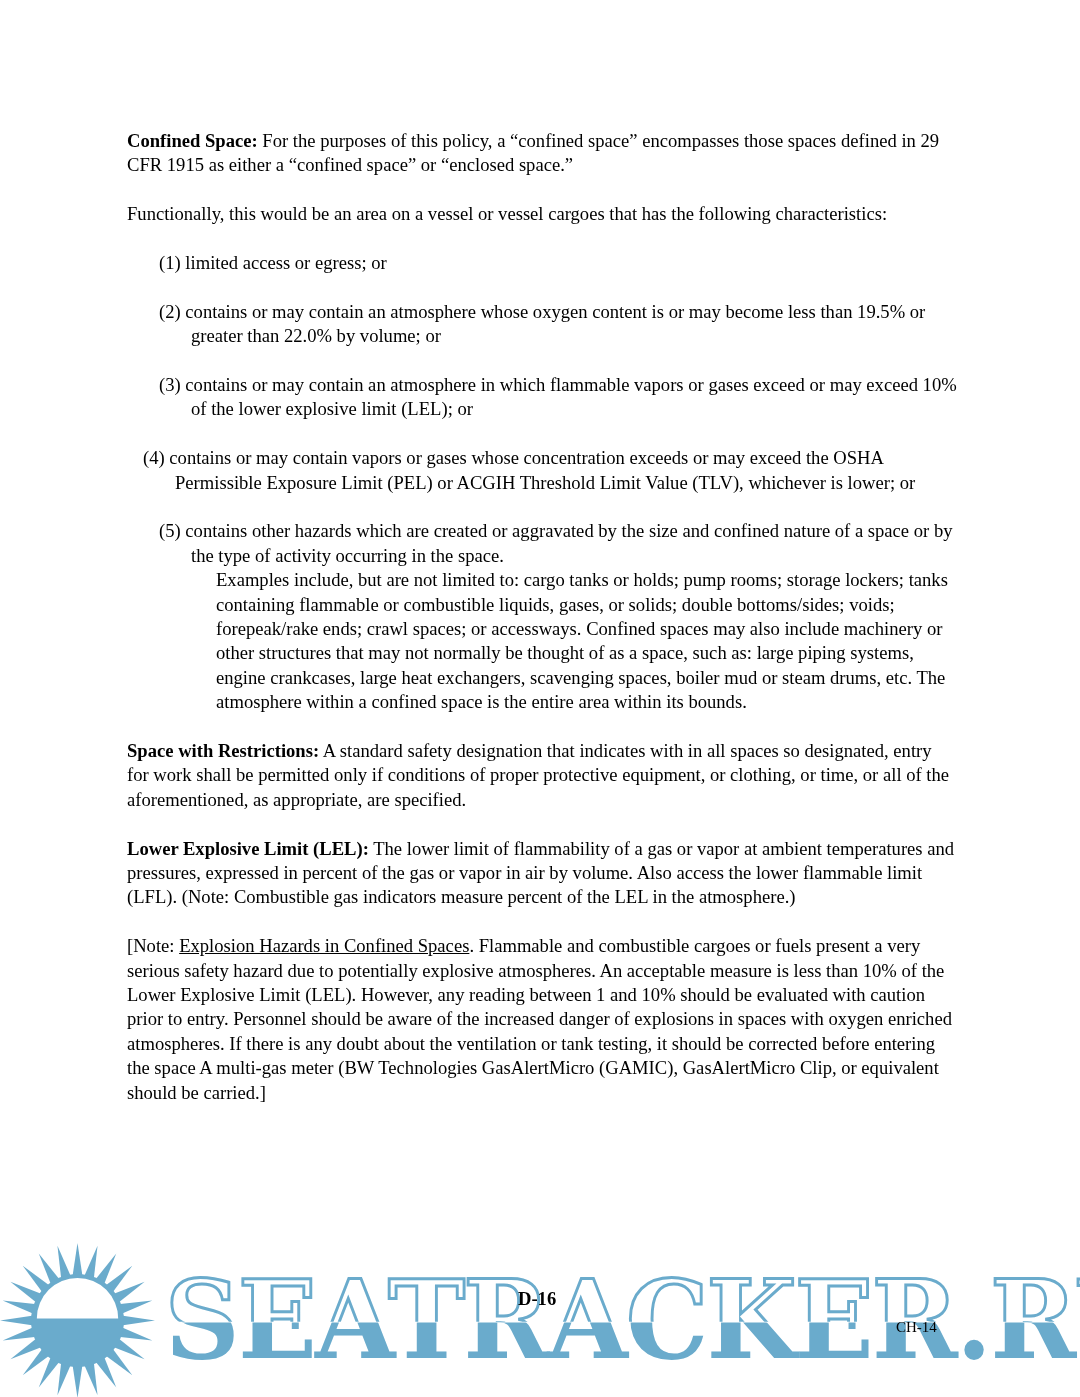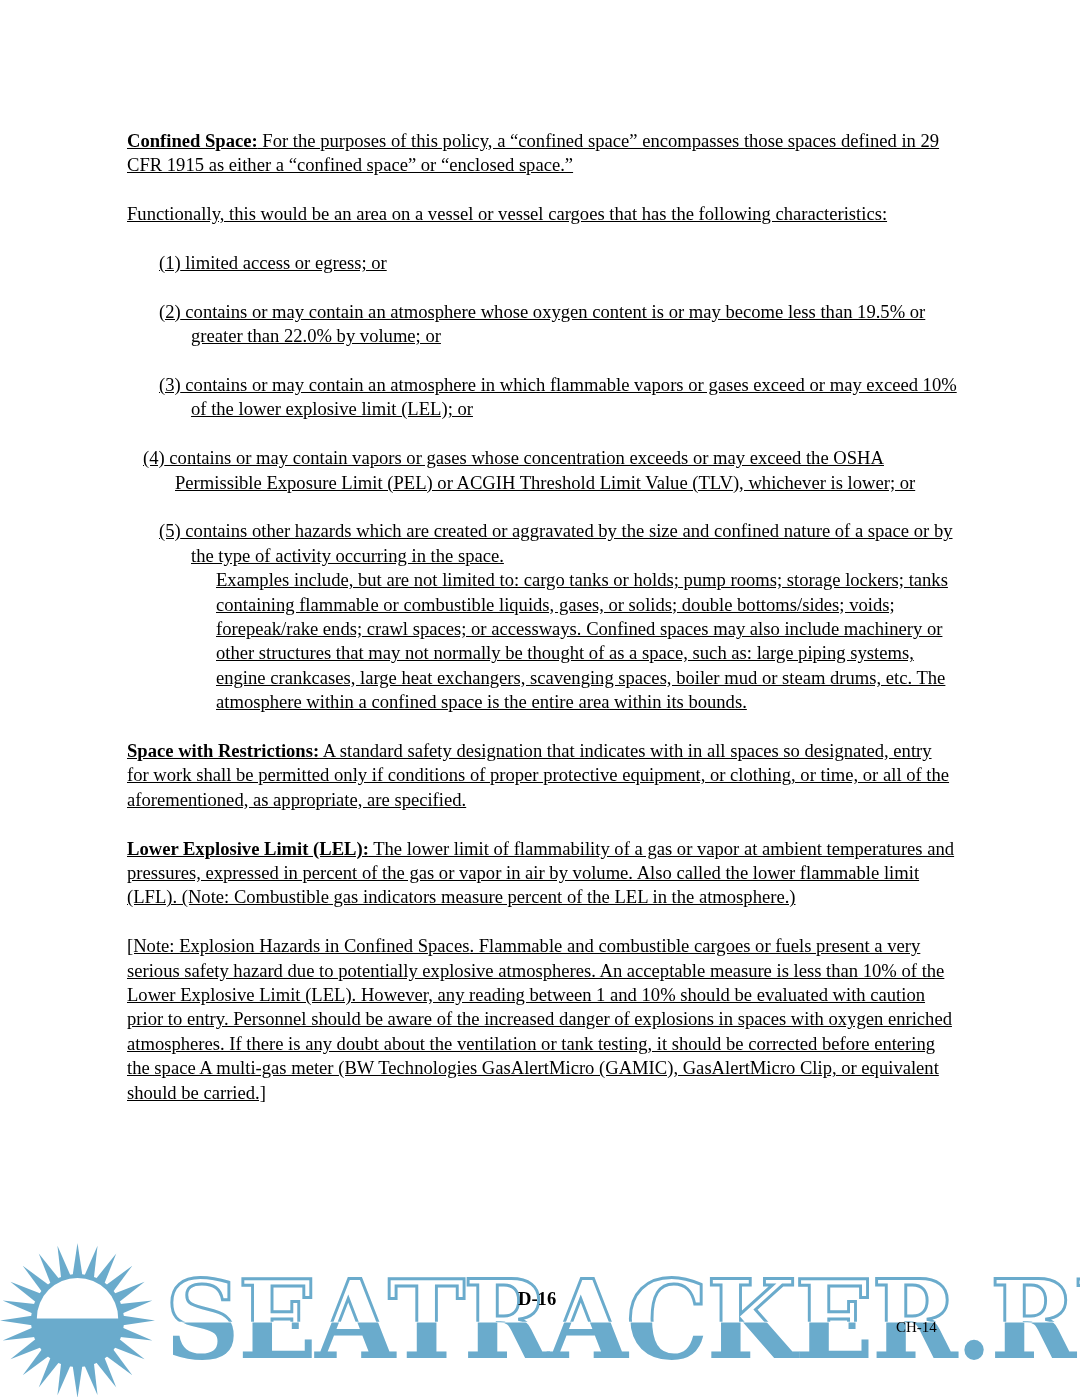--- a/index.html
+++ b/index.html
@@ -15,21 +15,20 @@
       font-family: "Liberation Serif", "DejaVu Serif", serif;
       color: #000000;
     }
     .page-content {
       position: absolute;
       left: 127px;
       top: 129px;
       width: 830px;
       font-size: 18.6px;
       line-height: 24.4px;
-      text-decoration: underline;
     }
     .para {
       margin: 0 0 24.4px 0;
     }
     .term {
       font-weight: bold;
     }
     .list-item {
       margin: 0 0 24.4px 32px;
       padding-left: 32px;
@@ -123,21 +122,21 @@
   <p class="list-item"><span class="num">(2)</span><span> contains or may contain an atmosphere whose oxygen content is or may become less than 19.5% or greater than 22.0% by volume; or</span></p>
 
   <p class="list-item"><span class="num">(3)</span><span> contains or may contain an atmosphere in which flammable vapors or gases exceed or may exceed 10% of the lower explosive limit (LEL); or</span></p>
 
   <p class="list-item" style="padding-right:10px;margin-left:16px;"><span class="num">(4)</span><span> contains or may contain vapors or gases whose concentration exceeds or may exceed the OSHA Permissible Exposure Limit (PEL) or ACGIH Threshold Limit Value (TLV), whichever is lower; or</span></p>
 
   <p class="list-item"><span class="num">(5)</span><span> contains other hazards which are created or aggravated by the size and confined nature of a space or by the type of activity occurring in the space.</span><span class="sub-text">Examples include, but are not limited to: cargo tanks or holds; pump rooms; storage lockers; tanks containing flammable or combustible liquids, gases, or solids; double bottoms/sides; voids; forepeak/rake ends; crawl spaces; or accessways. Confined spaces may also include machinery or other structures that may not normally be thought of as a space, such as: large piping systems, engine crankcases, large heat exchangers, scavenging spaces, boiler mud or steam drums, etc.  The atmosphere within a confined space is the entire area within its bounds.</span></p>
 
   <p class="para"><span class="term">Space with Restrictions:</span><span> A standard safety designation that indicates with in all spaces so designated, entry for work shall be permitted only if conditions of proper protective equipment, or clothing, or time, or all of the aforementioned, as appropriate, are specified.</span></p>
 
-  <p class="para"><span class="term">Lower Explosive Limit (LEL):</span><span> The lower limit of flammability of a gas or vapor at ambient temperatures and pressures, expressed in percent of the gas or vapor in air by volume. Also called the lower flammable limit (LFL). (Note: Combustible gas indicators measure percent of the LEL in the atmosphere.)</span></p>
+  <p class="para"><span class="term">Lower Explosive Limit (LEL):</span><span> The lower limit of flammability of a gas or vapor at ambient temperatures and pressures, expressed in percent of the gas or vapor in air by volume. Also access the lower flammable limit (LFL). (Note: Combustible gas indicators measure percent of the LEL in the atmosphere.)</span></p>
 
   <p class="para"><span>[Note: </span><span class="underline">Explosion Hazards in Confined Spaces</span><span>.  Flammable and combustible cargoes or fuels present a very serious safety hazard due to potentially explosive atmospheres.  An acceptable measure is less than 10% of the Lower Explosive Limit (LEL).  However, any reading between 1 and 10% should be evaluated with caution prior to entry.  Personnel should be aware of the increased danger of explosions in spaces with oxygen enriched atmospheres.  If there is any doubt about the ventilation or tank testing, it should be corrected before entering the space A multi-gas meter (BW Technologies GasAlertMicro (GAMIC), GasAlertMicro Clip, or equivalent should be carried.]</span></p>
 
 </div>
 
 <div class="watermark">
   <svg class="sun" viewBox="0 0 160 160" width="155" height="155">
     <g fill="#6aabcc">
       <polygon id="ray" points="80,0 86,40 74,40" transform="rotate(0 80 80)"></polygon>
       <polygon points="80,0 86,40 74,40" transform="rotate(15 80 80)"></polygon>

